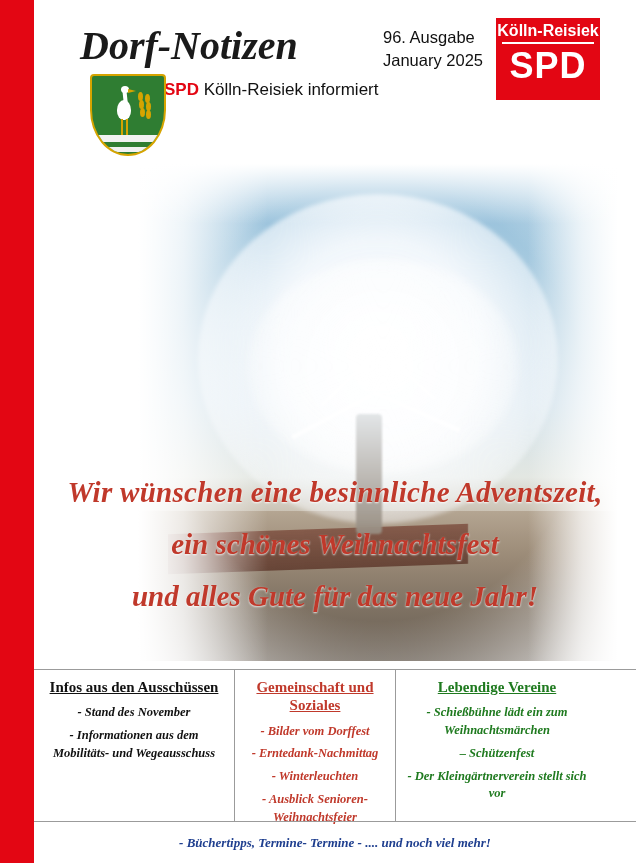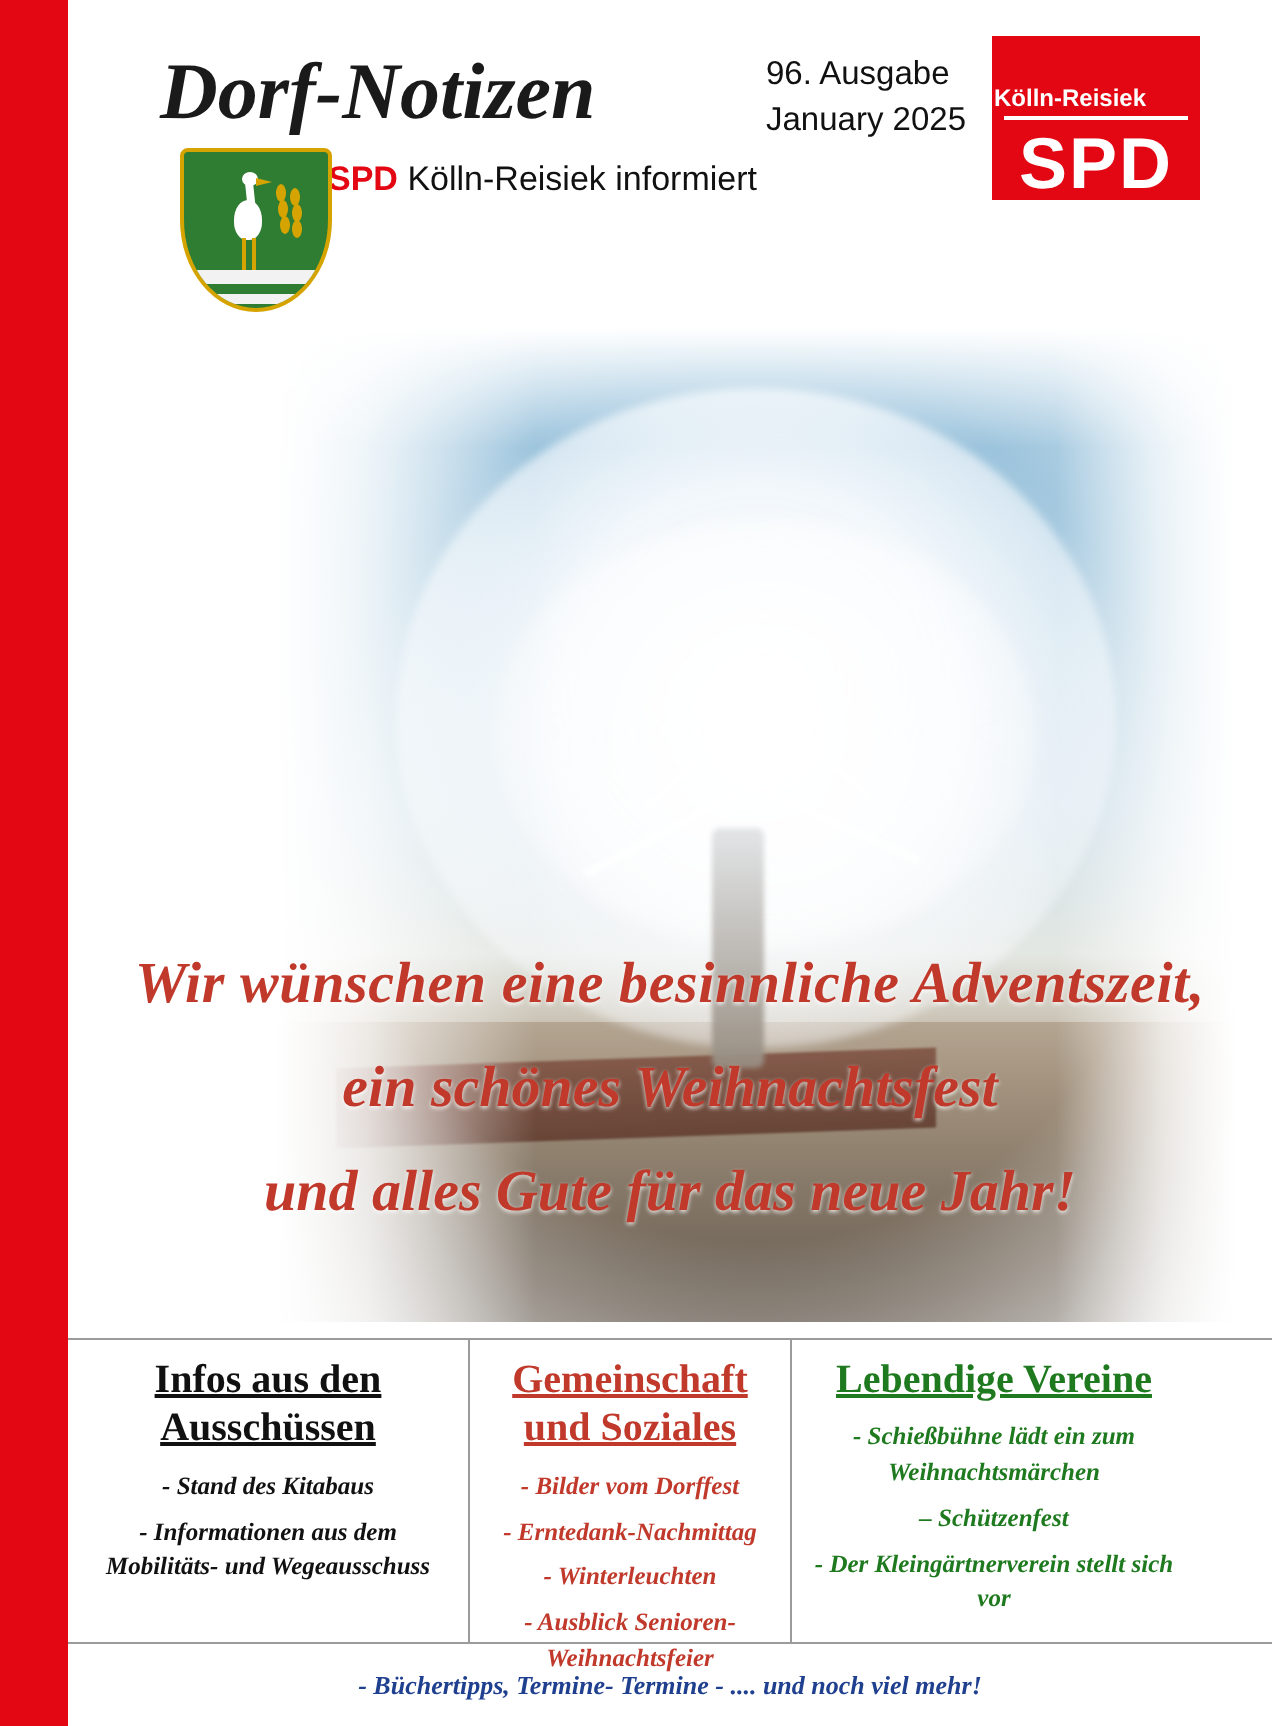--- a/index.html
+++ b/index.html
@@ -183,26 +183,25 @@
     position: absolute;
     right: 36px;
     top: 18px;
     width: 104px;
     height: 82px;
     background: #e30613;
     color: #ffffff;
     border: 1px solid #e30613;
   }
   .spd-logo-top {
-    font-size: 12px;
-    font-weight: bold;
-    text-align: left;
+    font-size: 16px;
+    font-weight: bold;
+    text-align: center;
     padding-top: 3px;
     letter-spacing: 0px;
-    margin-top: 20px;
   }
   .spd-logo-rule {
     height: 1.5px;
     background: #ffffff;
     margin: 2px 5px 0 5px;
   }
   .spd-logo-main {
     font-size: 36px;
     font-weight: bold;
     text-align: center;
@@ -386,21 +385,21 @@
     padding: 8px 8px 0 8px;
     text-align: center;
   }
   .col-1 { width: 200px; }
   .col-2 { width: 162px; border-left: 1.5px solid #9b9b9b; border-right: 1.5px solid #9b9b9b; }
   .col-3 { width: 202px; }
 
   .col-head {
     font-family: "Liberation Serif", serif;
     font-weight: bold;
-    font-size: 20px;
+    font-size: 15px;
     line-height: 1.22;
     text-decoration: underline;
     margin-bottom: 8px;
   }
   .head-dark { color: #111111; }
   .head-red { color: #c0392b; }
   .head-green { color: #1f7a1f; }
 
   .col-item {
     font-family: "Liberation Serif", serif;
@@ -510,21 +509,21 @@
     <span class="g-line g1">Wir wünschen eine besinnliche Adventszeit,</span>
     <span class="g-line g2">ein schönes Weihnachtsfest</span>
     <span class="g-line g3">und alles Gute für das neue Jahr!</span>
   </div>
 
   <div class="teasers">
     <div class="cols">
 
       <div class="col col-1">
         <div class="col-head head-dark">Infos aus den Ausschüssen</div>
-        <div class="col-item item-dark">- Stand des Kitabaus</div>
+        <div class="col-item item-dark">- Stand des November</div>
         <div class="col-item item-dark">- Informationen aus dem Mobilitäts- und Wegeausschuss</div>
       </div>
 
       <div class="col col-2">
         <div class="col-head head-red">Gemeinschaft und Soziales</div>
         <div class="col-item item-red">- Bilder vom Dorffest</div>
         <div class="col-item item-red">- Erntedank-Nachmittag</div>
         <div class="col-item item-red">- Winterleuchten</div>
         <div class="col-item item-red">- Ausblick Senioren-Weihnachtsfeier</div>
       </div>

